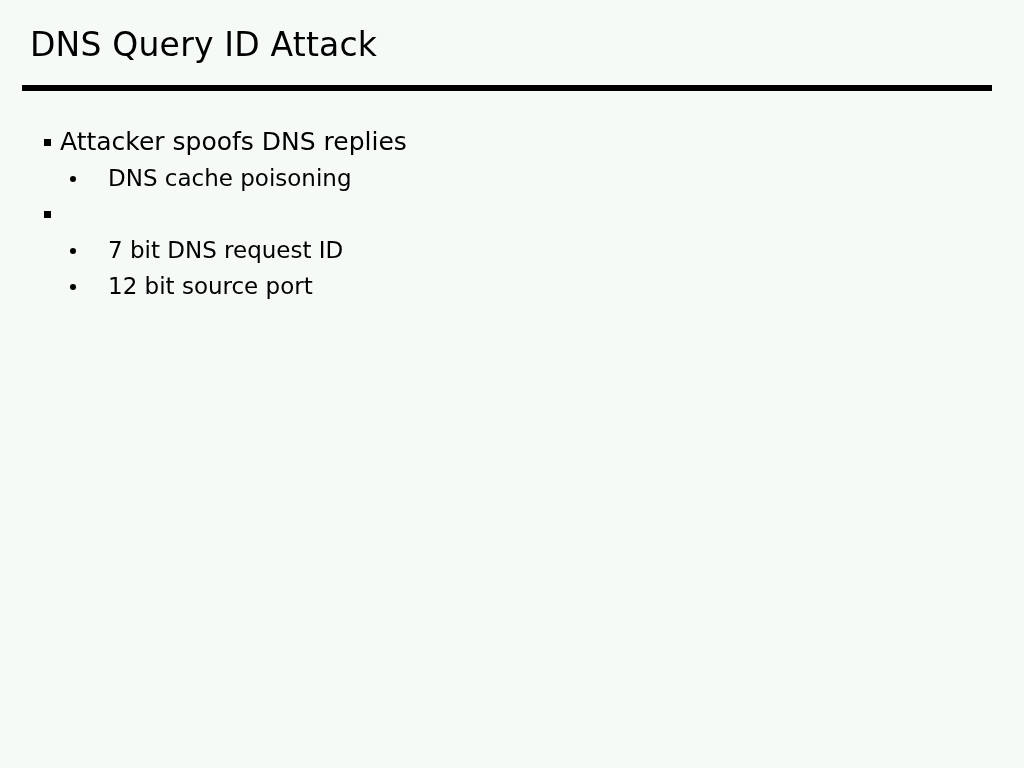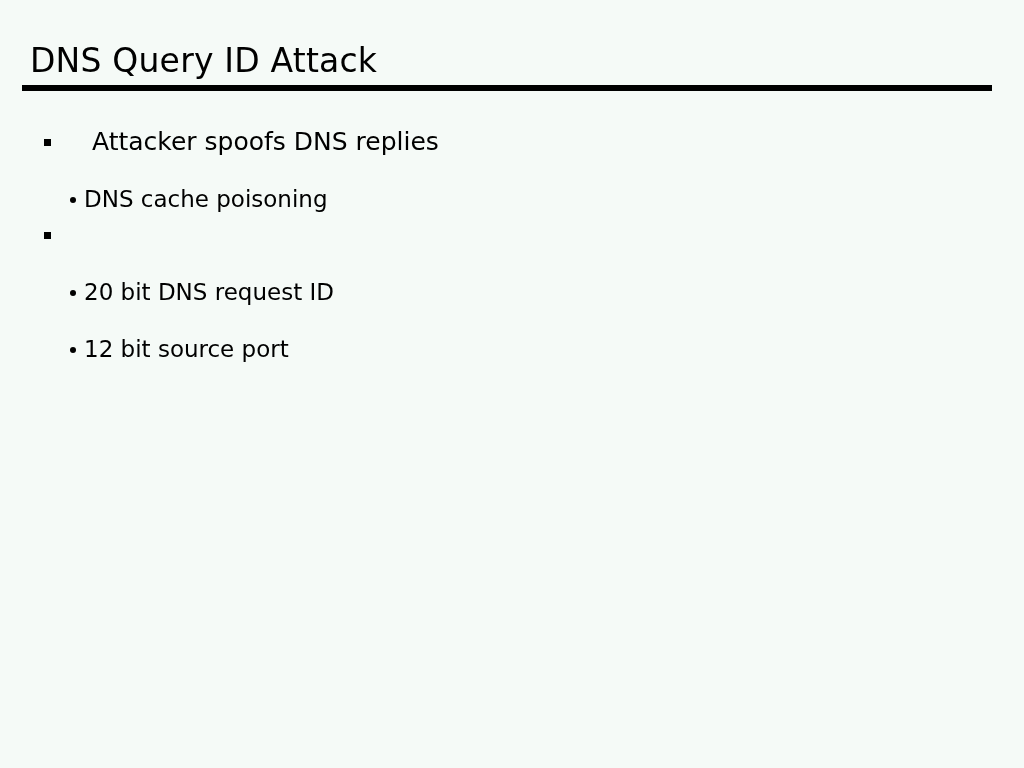--- a/index.html
+++ b/index.html
@@ -19,21 +19,21 @@
     position: relative;
     width: 1024px;
     height: 768px;
     background: #f5faf7;
   }
 
   
   .slide-title {
     position: absolute;
     left: 30px;
-    top: 40px;
+    top: 24px;
     font-family: "DejaVu Sans", sans-serif;
     font-size: 33px;
     font-weight: 400;
     line-height: 42px;
     color: #000000;
     letter-spacing: 0.2px;
     white-space: nowrap;
   }
 
   .title-rule {
@@ -55,41 +55,40 @@
 
   .bullet-row {
     position: relative;
     display: block;
     color: #000000;
     white-space: nowrap;
   }
 
   
   .bullet-row.level-1 {
-    padding-left: 92px;
+    padding-left: 60px;
     height: 36px;
     line-height: 36px;
     font-size: 25px;
   }
   .bullet-row.level-1 .marker {
     position: absolute;
     left: 44px;
     top: 15px;
     width: 7px;
     height: 7px;
     background: #000000;
   }
 
   
   .bullet-row.level-2 {
-    padding-left: 84px;
+    padding-left: 108px;
     height: 36px;
     line-height: 36px;
     font-size: 23px;
-    margin-top: 21px;
   }
   .bullet-row.level-2 .marker {
     position: absolute;
     left: 70px;
     top: 16px;
     width: 6px;
     height: 6px;
     background: #000000;
     border-radius: 50%;
   }
@@ -119,21 +118,21 @@
       <span class="marker"></span>
       <span class="bullet-text">DNS cache poisoning</span>
     </div>
 
     <div class="bullet-row level-1">
       <span class="marker"></span>
     </div>
 
     <div class="bullet-row level-2">
       <span class="marker"></span>
-      <span class="bullet-text">20 bit DNS request ID</span>
+      <span class="bullet-text">7 bit DNS request ID</span>
     </div>
 
     <div class="bullet-row level-2">
       <span class="marker"></span>
       <span class="bullet-text">12 bit source port</span>
     </div>
 
   </div>
 
 </div>

